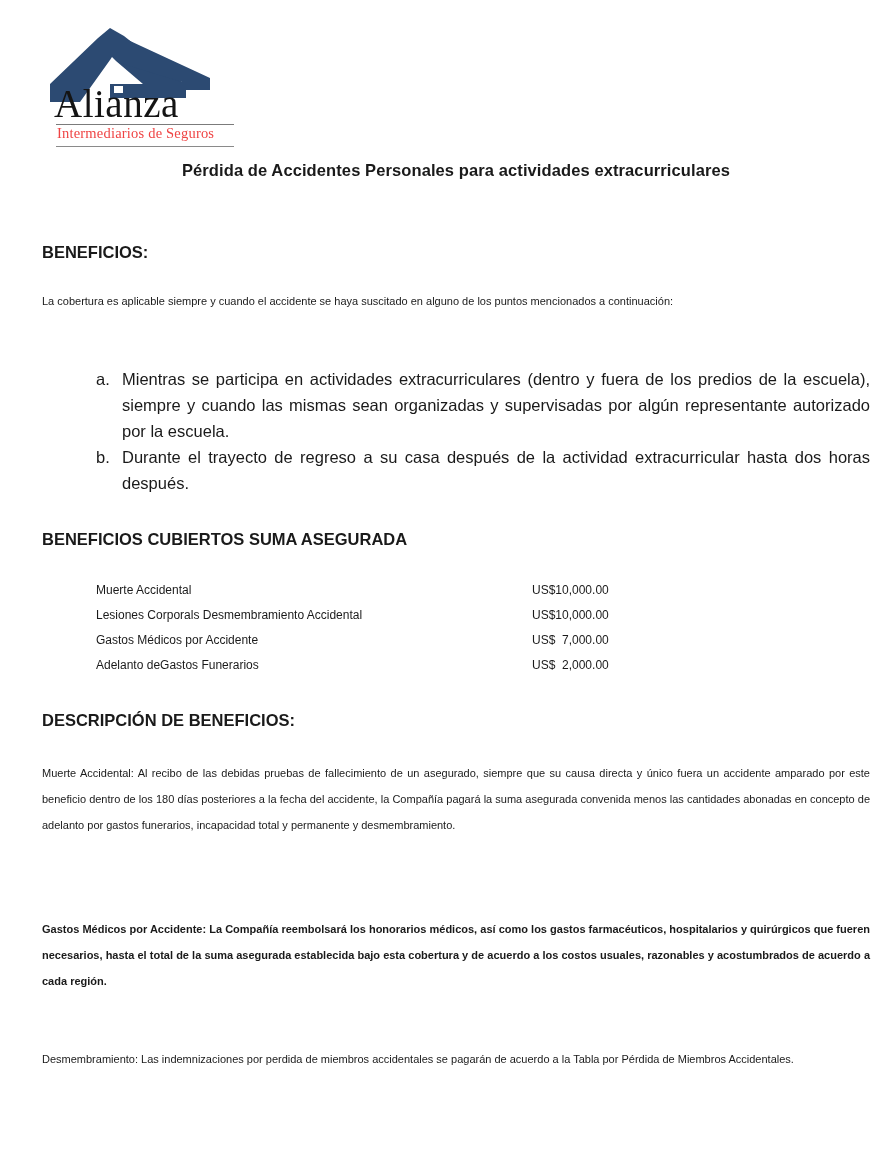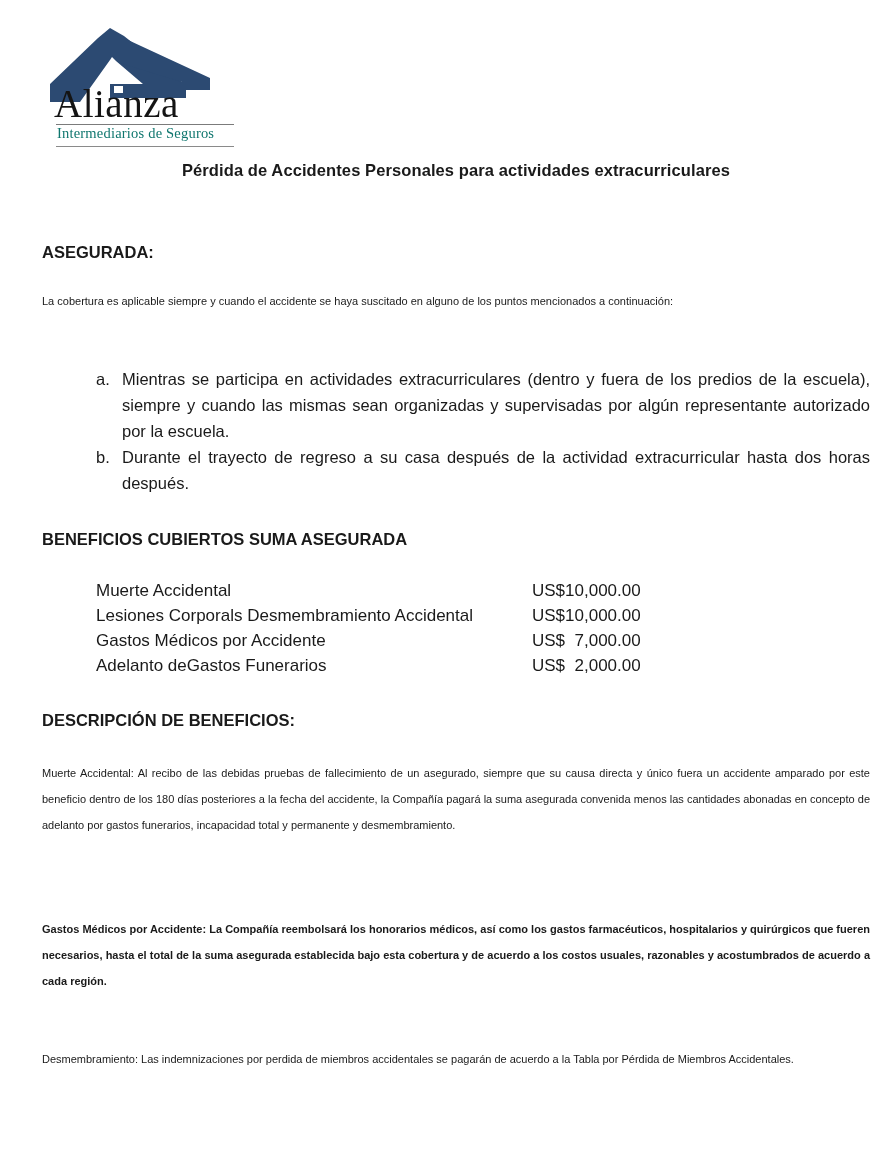--- a/index.html
+++ b/index.html
@@ -57,21 +57,21 @@
     width: 178px;
     height: 1px;
     background: #7b7b7b;
   }
   .logo-sub {
     position: absolute;
     left: 7px;
     top: 99px;
     font-family: "Liberation Serif", "DejaVu Serif", serif;
     font-size: 14.5px;
-    color: #0f766e;
+    color: #ef4444;
     letter-spacing: 0.2px;
     white-space: nowrap;
   }
   .logo-rule2 {
     position: absolute;
     left: 6px;
     top: 120px;
     width: 178px;
     height: 1px;
     background: #8a8a8a;
@@ -137,21 +137,21 @@
   }
   .li-text {
     flex: 1 1 auto;
     text-align: justify;
   }
 
   
   .btable {
     position: absolute;
     width: 828px;
-    font-size: 17px;
+    font-size: 12px;
     line-height: 25px;
   }
   .brow {
     display: flex;
     height: 25px;
     align-items: baseline;
   }
   .bname {
     width: 490px;
     flex: 0 0 490px;
@@ -181,21 +181,21 @@
     <div class="logo-sub">Intermediarios de Seguros</div>
     <div class="logo-rule2"></div>
   </div>
 
   <div class="doc">
 
     <div class="title-wrap">
       <div class="title-line l2">Pérdida de Accidentes Personales para actividades extracurriculares</div>
     </div>
 
-    <div class="blk h-sec" style="top:240px;">ASEGURADA:</div>
+    <div class="blk h-sec" style="top:240px;">BENEFICIOS:</div>
 
     <div class="blk para" style="top:288px;">La cobertura es aplicable siempre y cuando el accidente se haya suscitado en alguno de los puntos mencionados a continuación:</div>
 
     <div class="list" style="top:366px;">
       <div class="li-row" style="padding-left:54px;">
         <div class="li-marker">a.</div>
         <div class="li-text" style="width:726px;">Mientras se participa en actividades extracurriculares (dentro y fuera de los predios de la escuela), siempre y cuando las mismas sean organizadas y supervisadas por algún representante autorizado por la escuela.</div>
       </div>
       <div class="li-row" style="padding-left:54px;">
         <div class="li-marker">b.</div>

